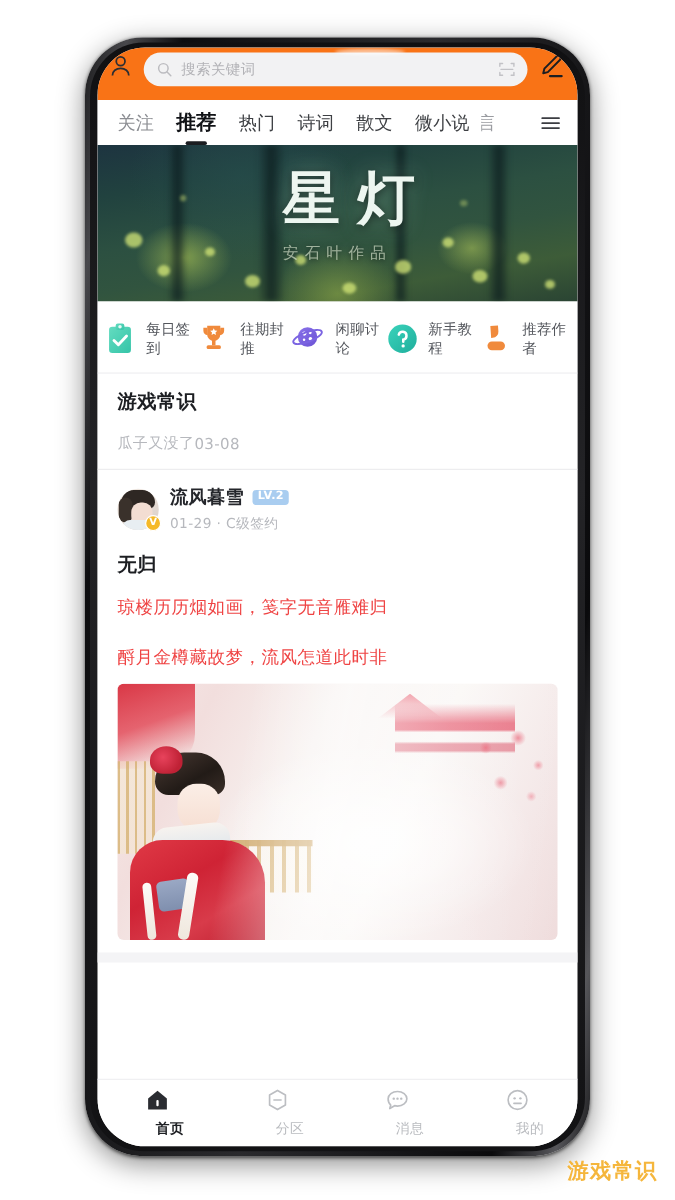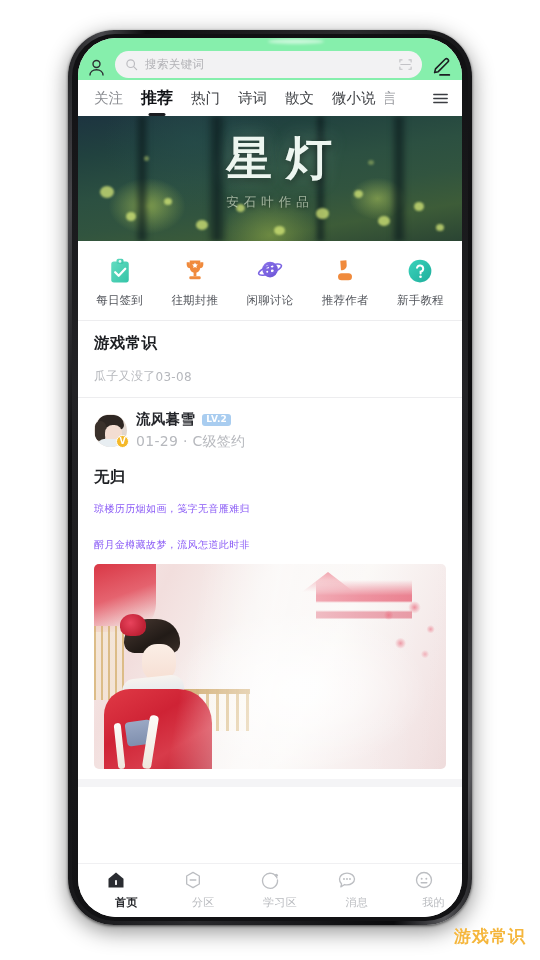--- a/index.html
+++ b/index.html
@@ -36,23 +36,23 @@
   .glare {
     position:absolute; left:190px; top:1px; width:56px; height:5px;
     border-radius:50%;
     background:rgba(255,255,255,.55);
     filter:blur(1.4px);
     pointer-events:none; z-index:60;
   }
 
   
   .topbar {
-    display:flex; align-items:flex-end;
+    display:flex; align-items:flex-start;
     height:42px; padding:4px 10px 2px 8px;
-    background:#86efac;
+    background:#f97316;
     gap:8px;
   }
   .icon-btn { flex:0 0 auto; display:flex; align-items:center; justify-content:center; }
   .searchbar {
     flex:1 1 auto; display:flex; align-items:center;
     height:27px; border-radius:14px;
     background:#f2f2f3; padding:0 9px 0 10px; gap:7px;
   }
   .search-ph { font-size:11.5px; color:#b2b2b6; letter-spacing:.4px; flex:1; }
 
@@ -116,21 +116,21 @@
     font-family:"DejaVu Serif","Liberation Serif",serif;
   }
 
   
   .quick {
     display:flex; background:#fff;
     padding:14px 4px 12px 4px;
     border-bottom:1px solid #ededef;
   }
   .quick-item {
-    flex:1; display:flex; flex-direction:column;
+    flex:1; display:flex; flex-direction:row;
     align-items:center; gap:7px;
   }
   .quick-ico { width:31px; height:31px; display:flex; align-items:center; justify-content:center; }
   .quick-lbl { font-size:11.5px; color:#53565c; letter-spacing:.2px; }
 
   
   .feed { background:#fff; }
   .post {
     padding:12px 16px 10px 16px;
     border-bottom:8px solid #f4f4f6;
@@ -166,24 +166,24 @@
     display:flex; align-items:center; justify-content:center;
     font-size:8px; color:#fff; font-weight:bold; line-height:1;
   }
   .uname-line { display:flex; align-items:center; gap:7px; }
   .uname { font-size:14.5px; font-weight:bold; color:#24262b; letter-spacing:.3px; }
   .lv-badge {
     font-size:9px; font-weight:bold; color:#ffffff;
     background:#a9cdf0; border-radius:3px;
     padding:1.5px 4px 1.5px 4px; letter-spacing:.2px; line-height:1;
   }
-  .umeta { font-size:14px; color:#b6b8bd; margin-top:4px; letter-spacing:.3px;text-align:right; }
+  .umeta { font-size:11px; color:#b6b8bd; margin-top:4px; letter-spacing:.3px; }
 
   .p2-title { font-size:15.5px; font-weight:bold; color:#1c1e22; margin-top:16px; letter-spacing:.3px; }
-  .p-line { font-size:10px; color:#8b5cf6; margin-top:14px; letter-spacing:.4px; }
+  .p-line { font-size:14px; color:#ef4444; margin-top:14px; letter-spacing:.4px; }
   .p-line.gap { margin-top:22px; }
 
   .p-image {
     margin-top:12px; width:100%; height:205px;
     border-radius:5px; overflow:hidden; position:relative;
     background:
       linear-gradient(115deg,#f6e9e8 0%,#f2dedd 18%,#f7f2f0 40%,#faf7f5 62%,#f3e6e6 85%,#efdcdc 100%);
   }
   .pi-mist {
     position:absolute; inset:0;
@@ -442,42 +442,42 @@
             <circle cx="12.4" cy="17.4" r="1.1" fill="#fff"></circle>
             <ellipse cx="15.5" cy="15" rx="13.4" ry="4.3" fill="none" stroke="#7b64e2" stroke-width="1.7" transform="rotate(-21 15.5 15)"></ellipse>
           </svg>
         </div>
         <div class="quick-lbl">闲聊讨论</div>
       </div>
 
       <div class="quick-item">
         <div class="quick-ico">
           <svg width="28" height="28" viewBox="0 0 32 32">
-            <path d="M11 4h7a0 0 0 0 1 0 0v5.5a5.5 5.5 0 0 1-5.5 5.5H11a0 0 0 0 1 0 0z" fill="#f08a3c" transform="rotate(-4 15 10)"></path>
-            <rect x="8" y="18.5" width="16" height="8" rx="4" fill="#f08a3c"></rect>
-          </svg>
-        </div>
-        <div class="quick-lbl">推荐作者</div>
-      </div>
-
-      <div class="quick-item">
-        <div class="quick-ico">
-          <svg width="28" height="28" viewBox="0 0 32 32">
             <defs>
                   <linearGradient id="g3" x1="0" y1="0" x2="1" y2="1">
               <stop offset="0" stop-color="#3ad3bb"></stop>
                     <stop offset="1" stop-color="#1fae9c"></stop>
             </linearGradient>
                 </defs>
             <circle cx="16" cy="16" r="13" fill="url(#g3)"></circle>
             <path d="M12.6 12.2a3.6 3.6 0 1 1 4.1 4.6v2" fill="none" stroke="#fff" stroke-width="2.3" stroke-linecap="round"></path>
             <circle cx="16.6" cy="22.6" r="1.5" fill="#fff"></circle>
           </svg>
         </div>
         <div class="quick-lbl">新手教程</div>
+      </div>
+
+      <div class="quick-item">
+        <div class="quick-ico">
+          <svg width="28" height="28" viewBox="0 0 32 32">
+            <path d="M11 4h7a0 0 0 0 1 0 0v5.5a5.5 5.5 0 0 1-5.5 5.5H11a0 0 0 0 1 0 0z" fill="#f08a3c" transform="rotate(-4 15 10)"></path>
+            <rect x="8" y="18.5" width="16" height="8" rx="4" fill="#f08a3c"></rect>
+          </svg>
+        </div>
+        <div class="quick-lbl">推荐作者</div>
       </div>
 
     </div>
 
     <div class="feed">
 
       <div class="post thin">
         <div class="p-title">游戏常识</div>
         <div class="p-row">
           <span class="p-author">瓜子又没了</span>
@@ -548,29 +548,20 @@
       <div class="nav-item">
         <div class="nav-ico">
           <svg width="20" height="20" viewBox="0 0 24 24" fill="none" stroke="#bcbec2" stroke-width="1.6">
             <path d="M12 2.8l7.6 4.4v9.6L12 21.2l-7.6-4.4V7.2z" stroke-linejoin="round"></path>
             <line x1="8.6" y1="12" x2="15.4" y2="12" stroke-linecap="round"></line>
           </svg>
         </div>
         <div class="nav-lbl">分区</div>
       </div>
 
-      <div class="nav-item">
-        <div class="nav-ico">
-          <svg width="20" height="20" viewBox="0 0 24 24" fill="none" stroke="#bcbec2" stroke-width="1.6">
-            <path d="M20.4 9.6A9 9 0 1 0 21 12" stroke-linecap="round"></path>
-            <circle cx="19.6" cy="6.4" r="1.9" fill="#bcbec2" stroke="none"></circle>
-          </svg>
-        </div>
-        <div class="nav-lbl">学习区</div>
-      </div>
 
       <div class="nav-item">
         <div class="nav-ico">
           <svg width="20" height="20" viewBox="0 0 24 24" fill="none" stroke="#bcbec2" stroke-width="1.6">
             <path d="M12 3.8c5 0 9 3.1 9 7s-4 7-9 7a11 11 0 0 1-2.8-.35L4.6 20.2l.9-3.4A7.8 7.8 0 0 1 3 10.8c0-3.9 4-7 9-7z" stroke-linejoin="round"></path>
             <circle cx="8.4" cy="10.7" r="1.15" fill="#bcbec2" stroke="none"></circle>
             <circle cx="12" cy="10.7" r="1.15" fill="#bcbec2" stroke="none"></circle>
             <circle cx="15.6" cy="10.7" r="1.15" fill="#bcbec2" stroke="none"></circle>
           </svg>
         </div>

